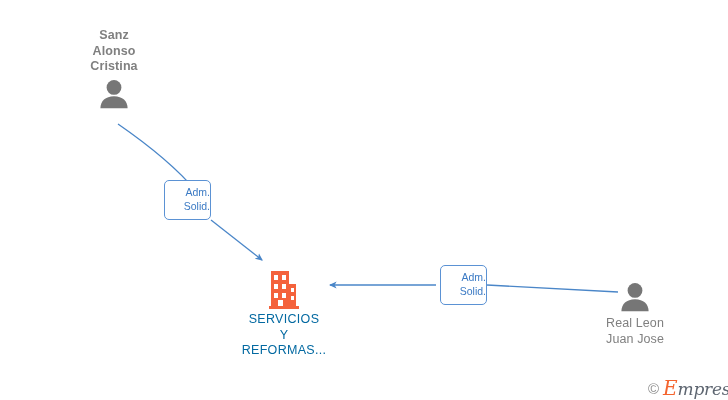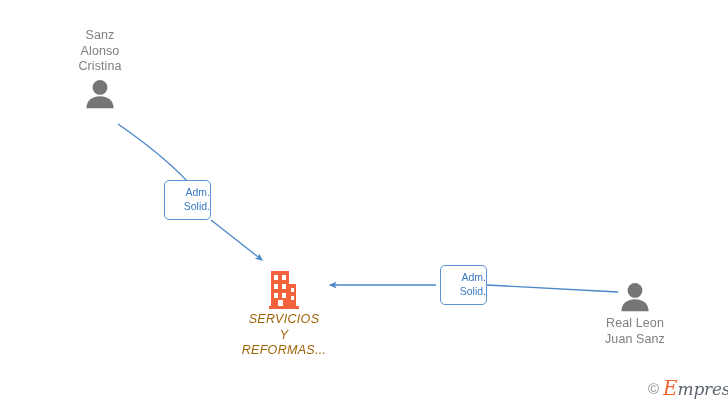--- a/index.html
+++ b/index.html
@@ -53,24 +53,23 @@
     text-align: center;
   }
   .company-icon {
     display: block;
     margin: 0 auto;
   }
   .company-name {
     margin-top: 3px;
     font-size: 12.5px;
     line-height: 15.5px;
-    color: #a16207;
+    color: #0369a1;
     white-space: pre-line;
     letter-spacing: 0.3px;
-    font-style: italic;
   }
 
   
   .edge-label {
     position: absolute;
     box-sizing: border-box;
     background: #ffffff;
     border: 1px solid #5b92d4;
     border-radius: 5px;
     color: #3b7ac4;
@@ -118,21 +117,21 @@
       </marker>
     </defs>
 
     <path d="M 118 124 Q 170 160 196 191" fill="none" stroke="#4a86c8" stroke-width="1.3"></path>
     <path d="M 211 220 L 262 260" fill="none" stroke="#4a86c8" stroke-width="1.3" marker-end="url(#arrow-blue)"></path>
 
     <path d="M 436 285 L 330 285" fill="none" stroke="#4a86c8" stroke-width="1.3" marker-end="url(#arrow-blue)"></path>
     <path d="M 487 285 L 618 292" fill="none" stroke="#4a86c8" stroke-width="1.3"></path>
   </svg>
 
-  <div class="node person-node" style="left:30px; top:28px;">
+  <div class="node person-node" style="left:44px; top:28px;font-weight:bold;">
     <div class="person-name">Sanz
 Alonso
 Cristina</div>
     <svg class="person-icon" width="34" height="30" viewBox="0 0 34 30" xmlns="http://www.w3.org/2000/svg" style="margin-top:4px;">
       <circle cx="17" cy="8.4" r="7.4" fill="#767676"></circle>
       <path d="M 17 17.2 C 8.4 17.2 3.4 22.1 3.4 29.2 L 30.6 29.2 C 30.6 22.1 25.6 17.2 17 17.2 Z" fill="#767676"></path>
     </svg>
   </div>
 
   <div class="node company-node" style="left:204px; top:271px;">
@@ -160,21 +159,21 @@
 Y
 REFORMAS...</div>
   </div>
 
   <div class="node person-node" style="left:565px; top:282px;">
     <svg class="person-icon" width="34" height="30" viewBox="0 0 34 30" xmlns="http://www.w3.org/2000/svg">
       <circle cx="17" cy="8.4" r="7.4" fill="#767676"></circle>
       <path d="M 17 17.2 C 8.4 17.2 3.4 22.1 3.4 29.2 L 30.6 29.2 C 30.6 22.1 25.6 17.2 17 17.2 Z" fill="#767676"></path>
     </svg>
     <div class="person-name" style="margin-top:4px;">Real Leon
-Juan Sanz</div>
+Juan Jose</div>
   </div>
 
   <div class="edge-label" style="left:164px; top:180px; width:47px; height:40px;">Adm.
 Solid.</div>
 
   <div class="edge-label" style="left:440px; top:265px; width:47px; height:40px;">Adm.
 Solid.</div>
 
   <div id="watermark" style="left:648px; top:378px;">
     <span class="wm-c">©</span>

